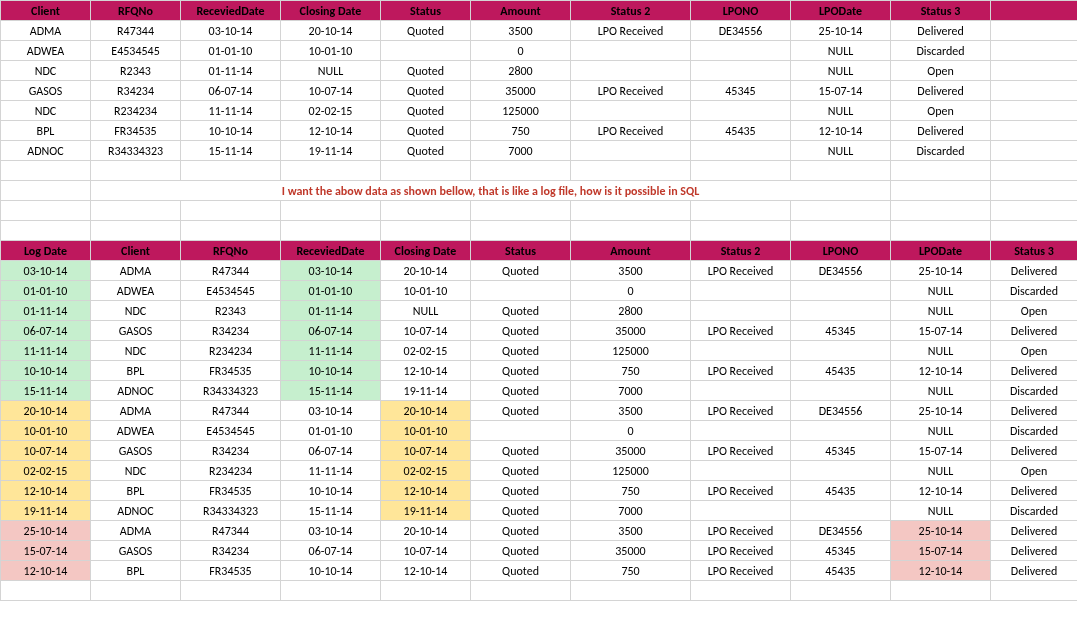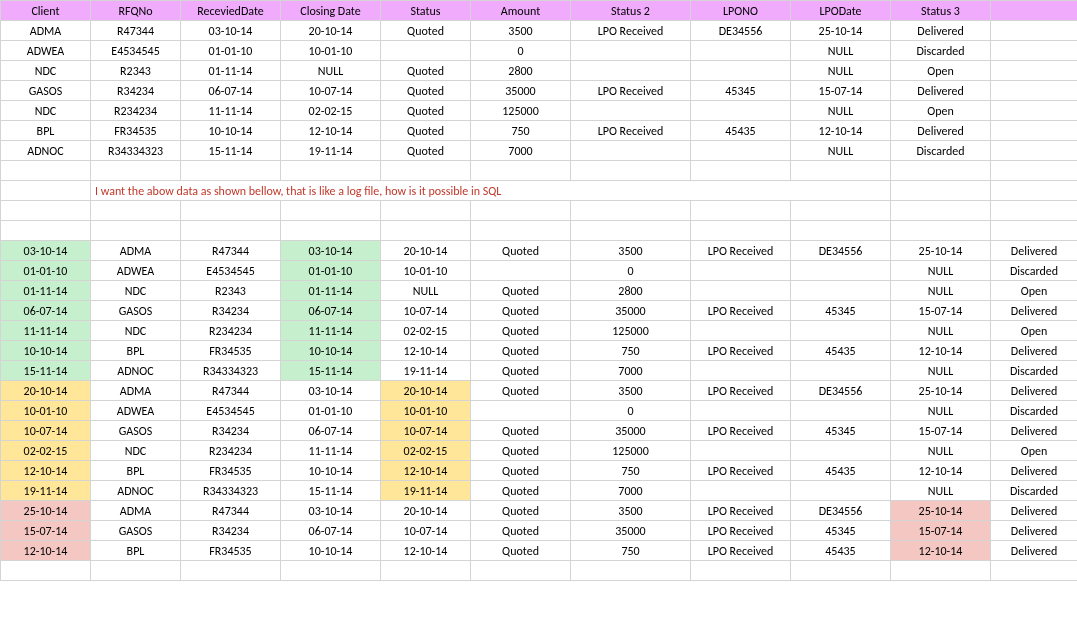--- a/index.html
+++ b/index.html
@@ -19,27 +19,27 @@
   td, th {
     border: 1px solid #d4d4d4;
     height: 20px;
     padding: 0 4px;
     text-align: center;
     overflow: hidden;
     white-space: nowrap;
     font-size: 12px;
   }
   th {
-    font-weight: normal;
-    background: #f0abfc;
+    font-weight: bold;
+    background: #be185d;
   }
   .redtext {
     color: #c0392b;
-    font-weight: normal;
-    text-align: left;
+    font-weight: bold;
+    text-align: center;
   }
   .green { background: #c6efce; }
   .yellow { background: #ffe699; }
   .pink { background: #f4c7c3; }
 </style>
 </head>
 <body>
 
 <table id="tbl">
   <colgroup id="cg">
@@ -199,20 +199,33 @@
         <td></td>
         <td></td>
         <td></td>
         <td></td>
         <td></td>
         <td></td>
         <td></td>
         <td></td>
       </tr>
       <tr>
+        <th>Log Date</th>
+        <th>Client</th>
+        <th>RFQNo</th>
+        <th>ReceviedDate</th>
+        <th>Closing Date</th>
+        <th>Status</th>
+        <th>Amount</th>
+        <th>Status 2</th>
+        <th>LPONO</th>
+        <th>LPODate</th>
+        <th>Status 3</th>
+      </tr>
+      <tr>
         <td class="green">03-10-14</td>
         <td>ADMA</td>
         <td>R47344</td>
         <td class="green">03-10-14</td>
         <td>20-10-14</td>
         <td>Quoted</td>
         <td>3500</td>
         <td>LPO Received</td>
         <td>DE34556</td>
         <td>25-10-14</td>

